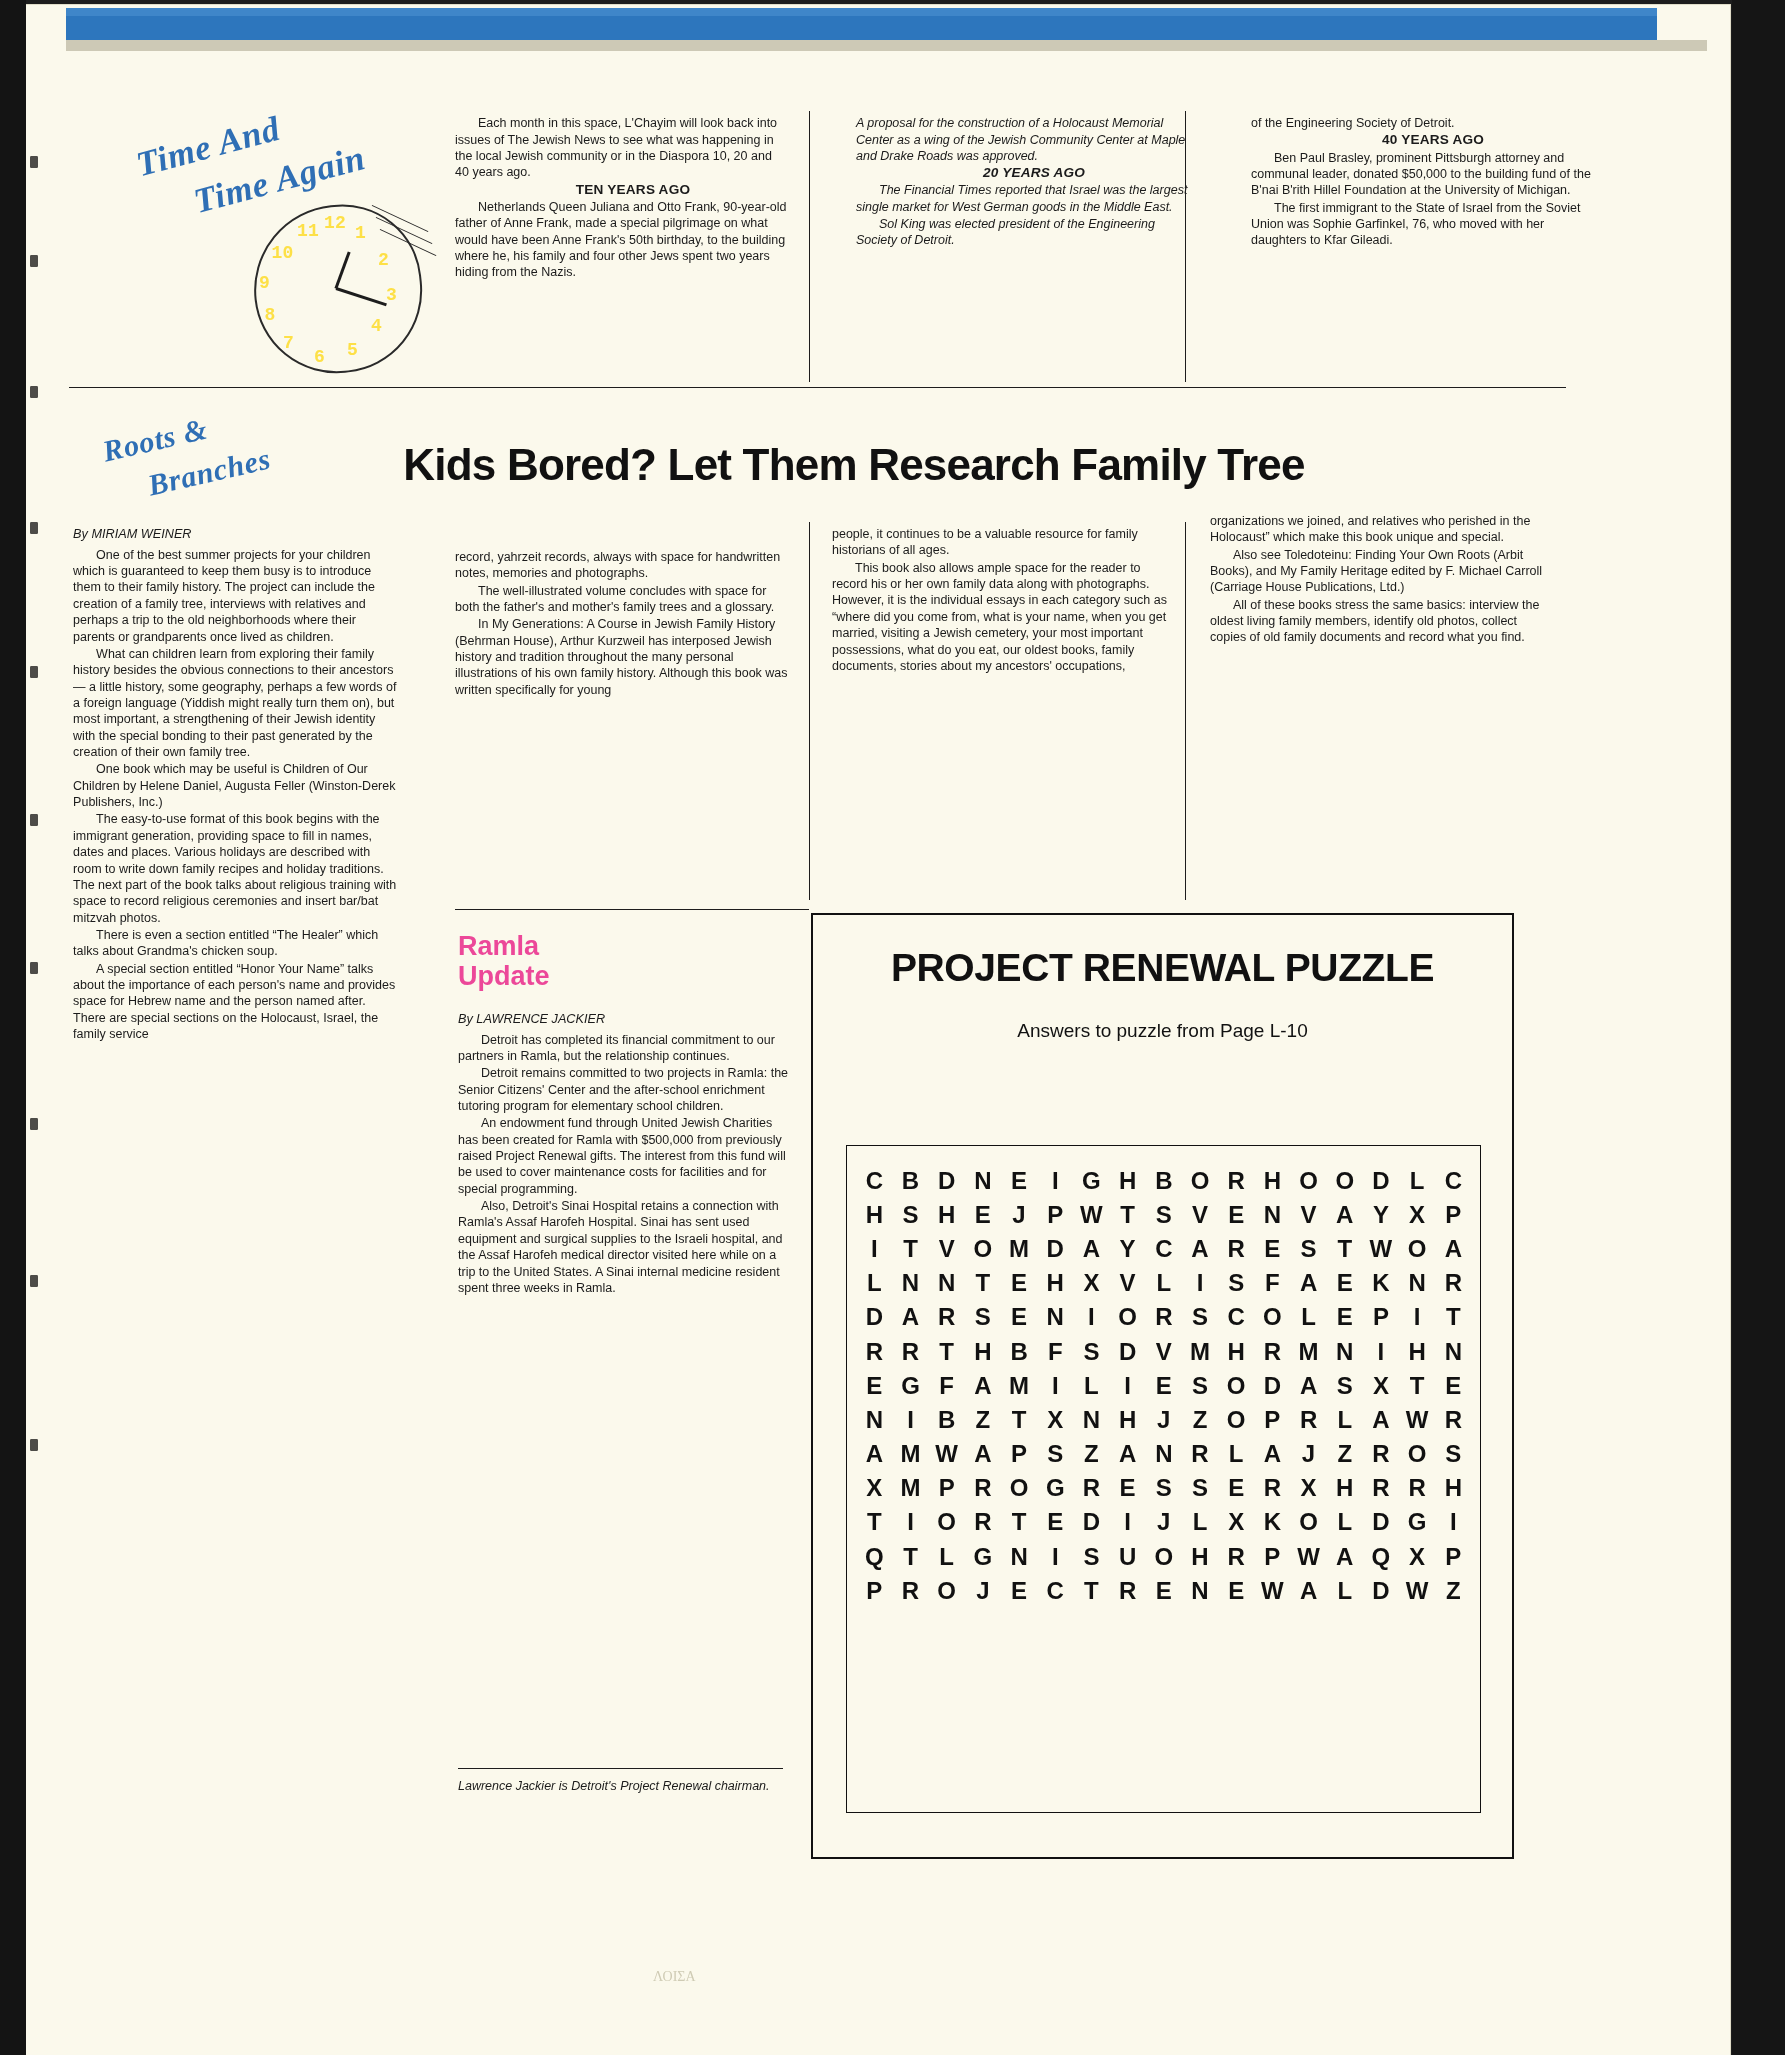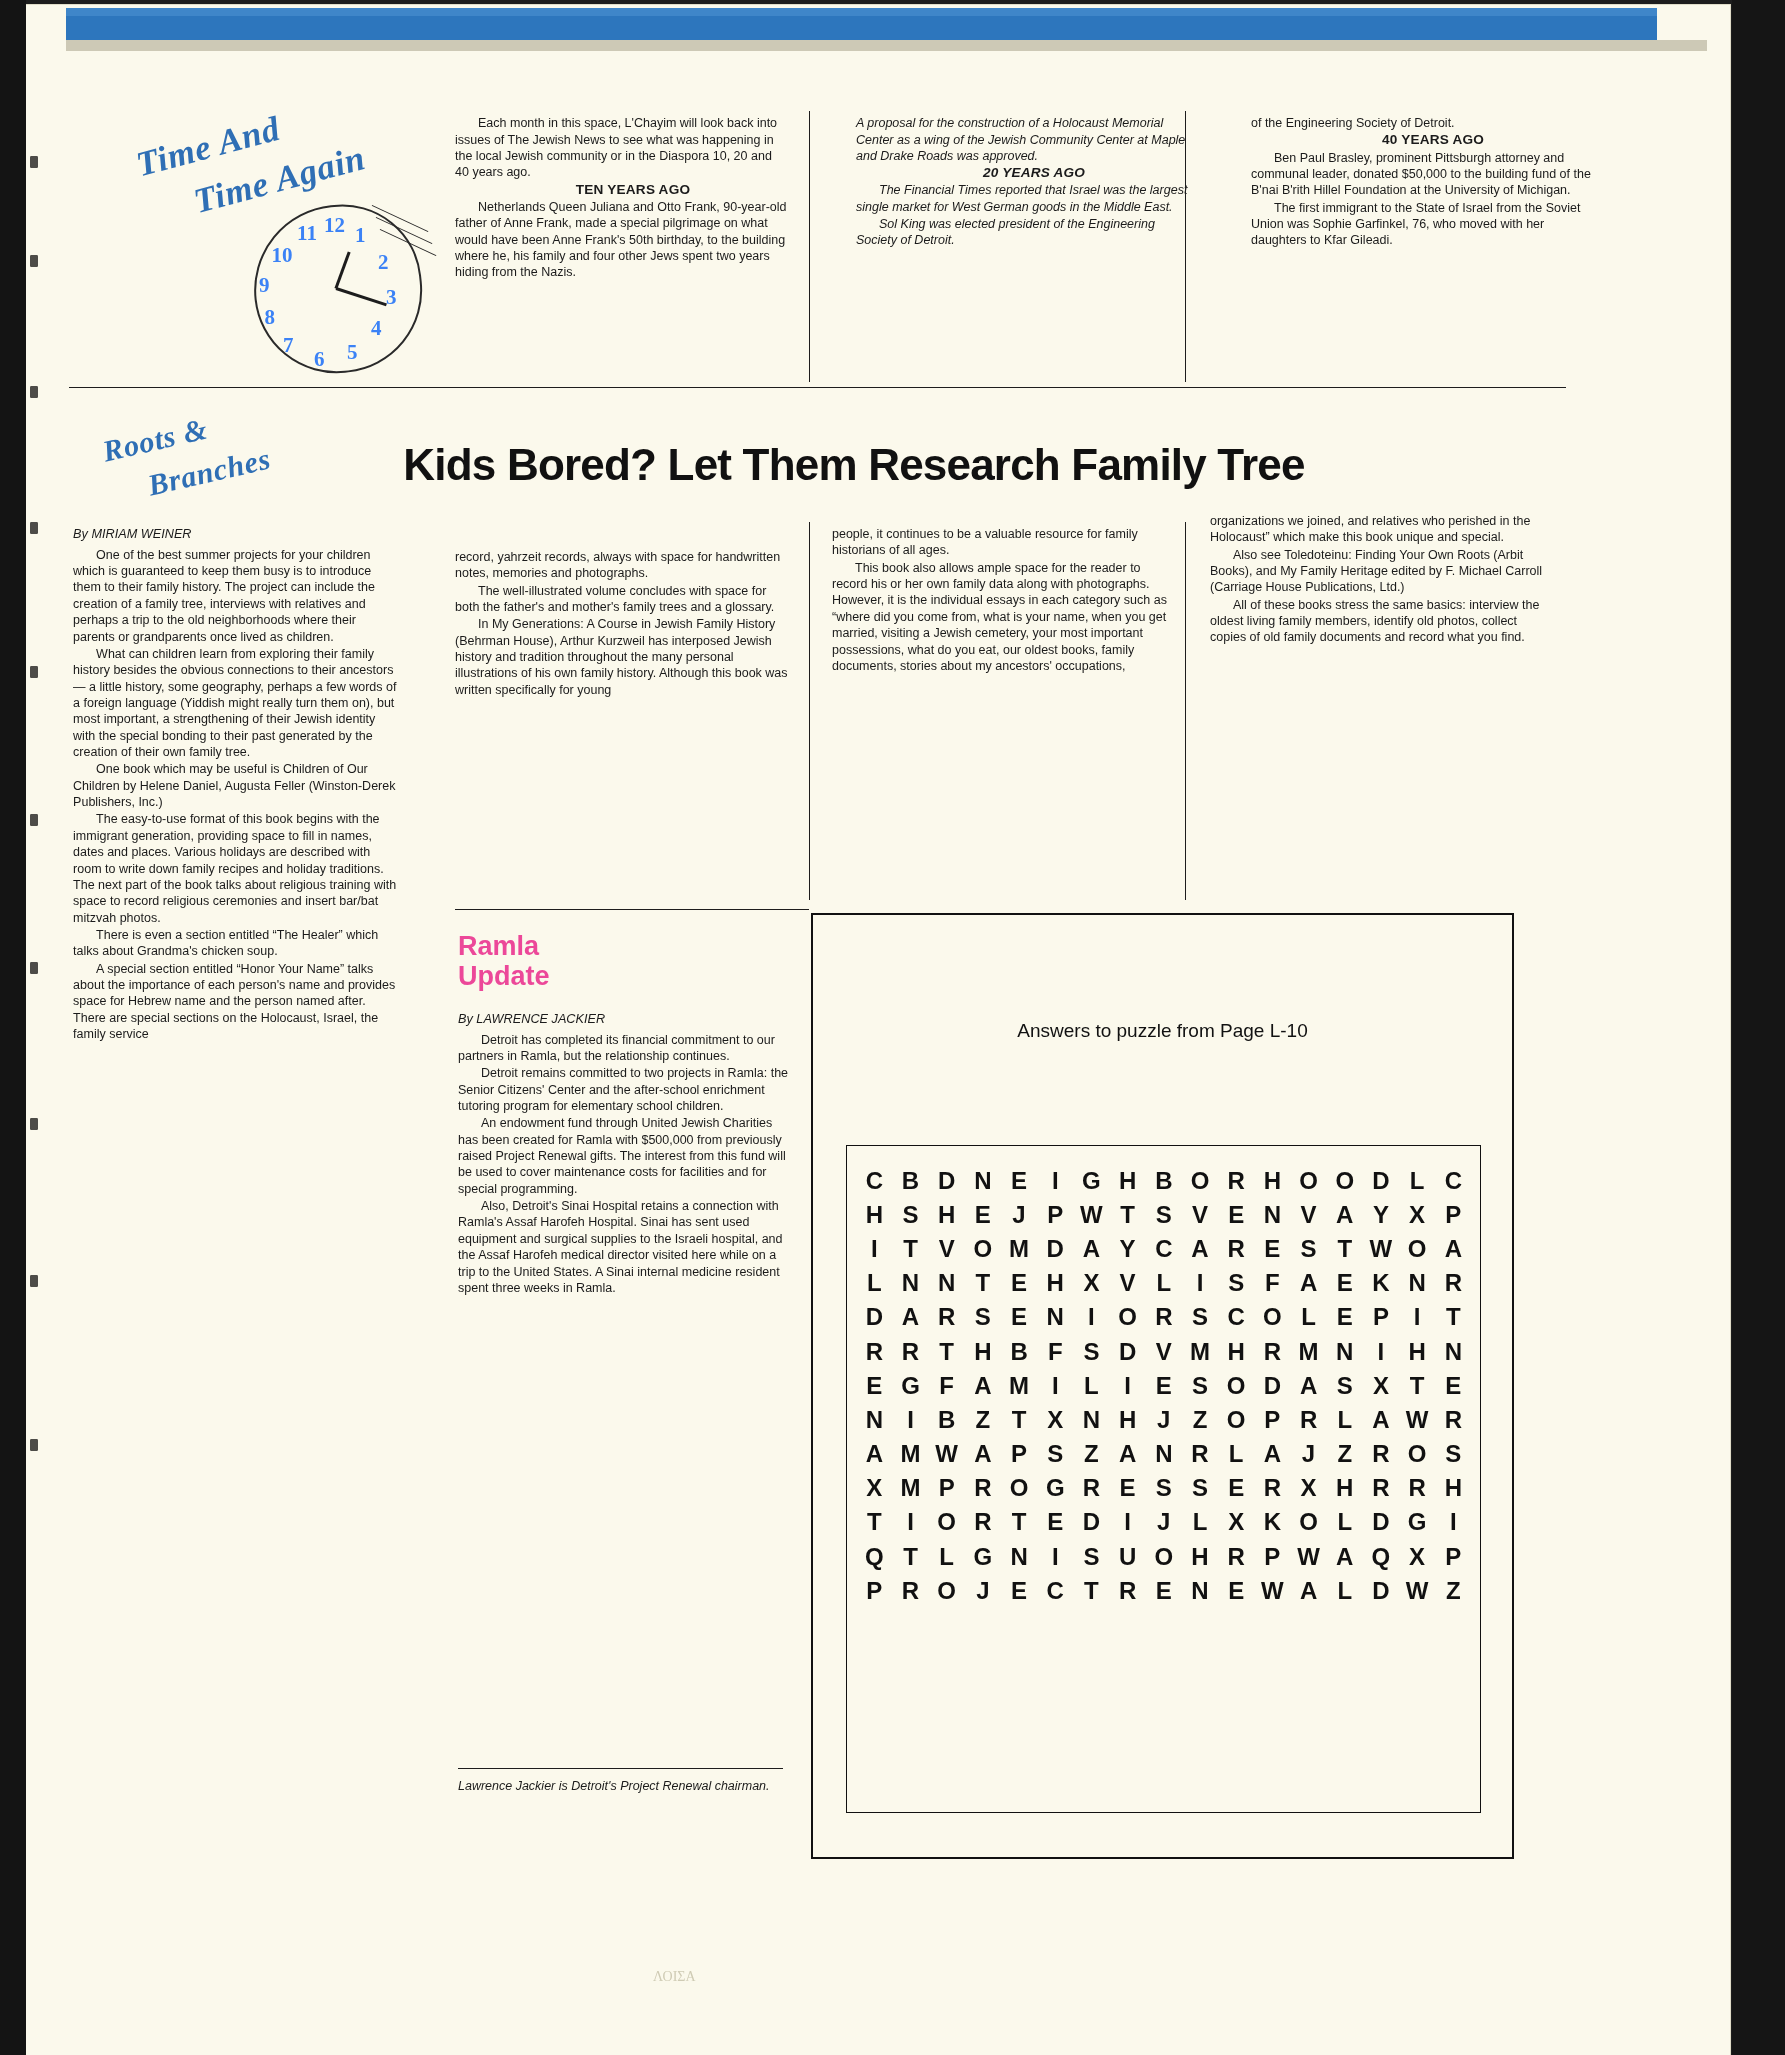--- a/index.html
+++ b/index.html
@@ -119,23 +119,23 @@
     position: absolute;
     left: 8.2px; top: 8.2px;
     width: 164px; height: 164px;
     border: 2.9px solid #2a2a2a;
     border-radius: 52% 48% 50% 50%;
     background: transparent;
     transform: rotate(-6deg);
   }
   #clock .num {
     position: absolute;
-    font-family: Liberation Serif, serif;
-    font-size: 21px;
-    color: #3b82f6;
+    font-family: Liberation Mono, monospace;
+    font-size: 18px;
+    color: #fde047;
     font-weight: bold;
   }
   #clock .hand {
     position: absolute;
     background: #1d1d1d;
     transform-origin: left center;
   }
   #clock .hatch {
     position: absolute;
     left: 123px; top: 16.4px;
@@ -424,20 +424,21 @@
       <p>An endowment fund through United Jewish Charities has been created for Ramla with $500,000 from previously raised Project Renewal gifts. The interest from this fund will be used to cover maintenance costs for facilities and for special programming.</p>
       <p>Also, Detroit's Sinai Hospital retains a connection with Ramla's Assaf Harofeh Hospital. Sinai has sent used equipment and surgical supplies to the Israeli hospital, and the Assaf Harofeh medical director visited here while on a trip to the United States. A Sinai internal medicine resident spent three weeks in Ramla.</p>
     </div>
 
     <div class="hrule" style="left:389px; top:1657px; width:325px; height:0.8px;"></div>
     <div class="col" style="left:389px; top:1667px; width:335px;">
       <p class="noind it">Lawrence Jackier is Detroit's Project Renewal chairman.</p>
     </div>
 
     <div id="puzzle" style="left:742px; top:802px;">
+      <div id="puzzle-title">PROJECT RENEWAL PUZZLE</div>
       <div id="puzzle-sub">Answers to puzzle from Page L-10</div>
       <div id="grid-box">
         <div id="grid">
             <div class="grow">
               <div class="gcell">C</div>
               <div class="gcell">B</div>
               <div class="gcell">D</div>
               <div class="gcell">N</div>
               <div class="gcell">E</div>
               <div class="gcell">I</div>

